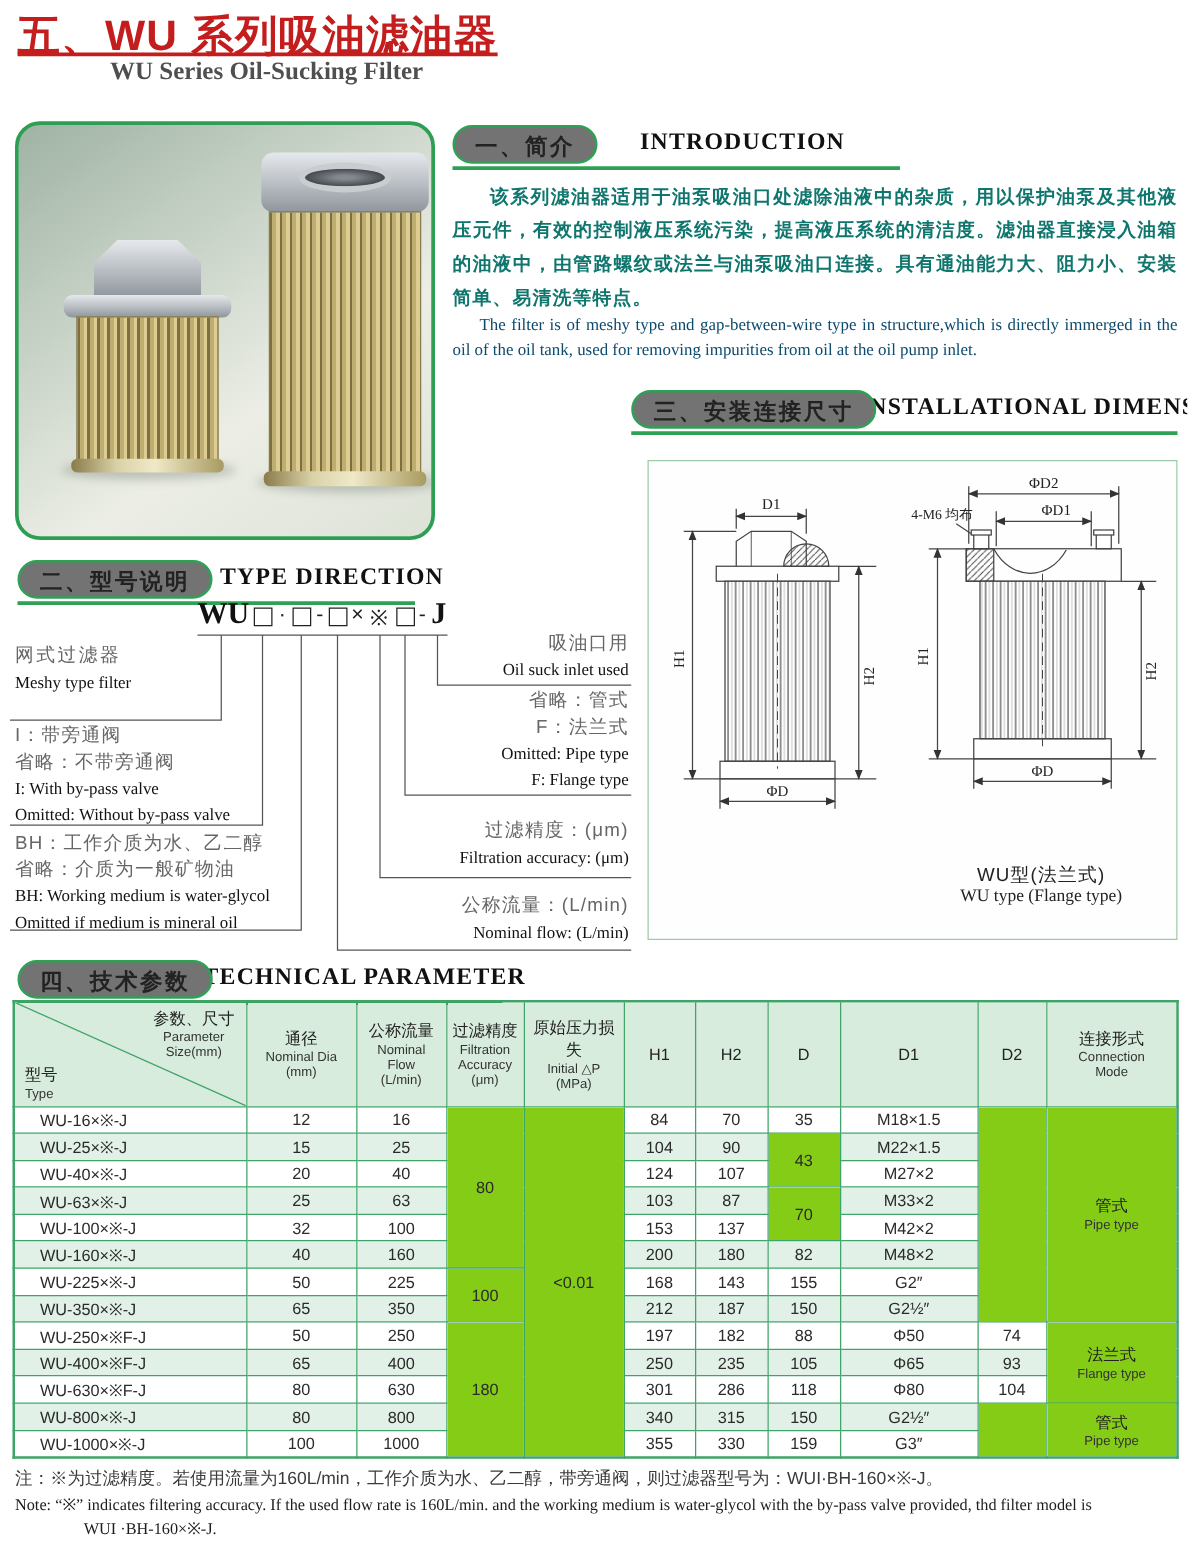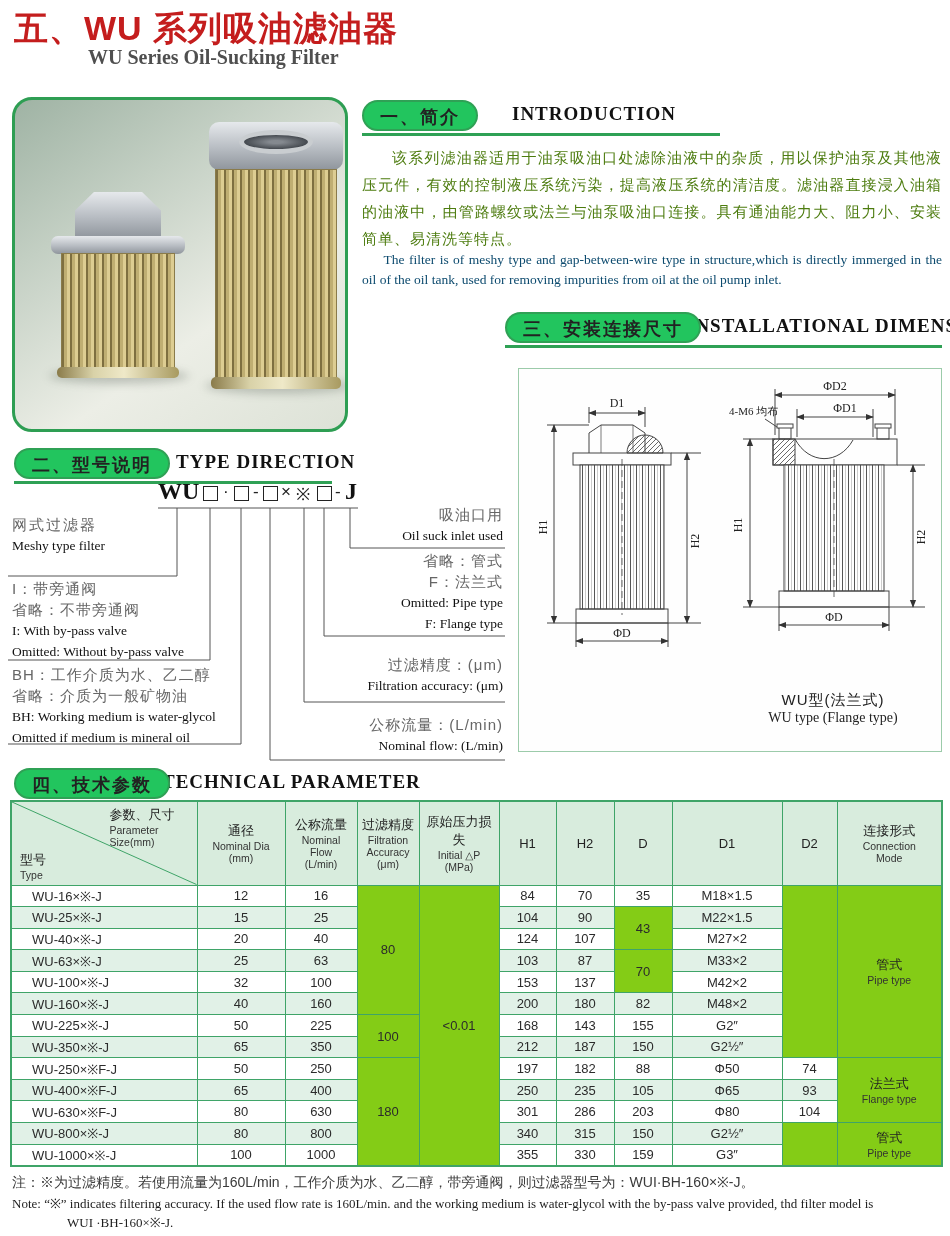--- a/index.html
+++ b/index.html
@@ -3,30 +3,30 @@
 <meta charset="utf-8">
 <style>
   * { margin:0; padding:0; box-sizing:border-box; }
   html,body { background:#fff; }
   .page {
     position:relative; width:950px; height:1236px; background:#fff;
     font-family:"Liberation Sans", sans-serif; color:#333; overflow:hidden;
   }
   
   .title-zh { position:absolute; left:14px; top:6px; font-size:34px; font-weight:bold;
-              color:#c41d1d; letter-spacing:1px; font-family:"Liberation Sans",sans-serif; }
+              color:#c41d1d; letter-spacing:1px; font-family:"Liberation Sans",sans-serif;text-decoration:underline; }
   .title-en { position:absolute; left:88px; top:46px; font-size:20px; font-weight:bold;
               color:#4f4f4f; font-family:"Liberation Serif",serif; }
 
   
   .sec { position:absolute; height:36px; }
   .sec .bar { position:absolute; left:0; right:0; bottom:0; height:3px; background:#2fa155; }
   .sec .capsule {
     position:absolute; left:0; top:0; height:31px; padding:3px 16px 0 16px;
-    border:2px solid #2fa155; border-radius:17px; background:#22c55e;
+    border:2px solid #2fa155; border-radius:17px; background:#737373;
     font-size:18px; font-weight:bold; color:#222; letter-spacing:2px; z-index:2;
   }
   .sec .en {
     position:absolute; top:3px; font-size:19px; font-weight:bold; color:#111;
     font-family:"Liberation Serif",serif; letter-spacing:1px; white-space:nowrap;
   }
   #sec-intro { left:362px; top:100px; width:358px; }
   #sec-intro .en { left:150px; }
   #sec-dims  { left:505px; top:312px; width:437px; }
   #sec-dims  .en { left:182px; }
@@ -51,21 +51,21 @@
     background:linear-gradient(90deg,#8a7b4a,#d9d2a8 30%,#efe9c8 55%,#a89a60 100%); }
   .cap-l { position:absolute; left:194px; top:22px; width:134px; height:48px; border-radius:10px; }
   .hole-l { position:absolute; left:224px; top:30px; width:74px; height:24px; border-radius:50%;
     border:5px solid #c9cdd0; background:radial-gradient(#84898f 15%,#3f444a 75%); }
   .body-l { position:absolute; left:200px; top:69px; width:122px; height:210px; }
   .rim-l { position:absolute; left:196px; top:277px; width:130px; height:12px; border-radius:5px;
     background:linear-gradient(90deg,#8a7b4a,#d9d2a8 30%,#efe9c8 55%,#a89a60 100%); }
 
   
   .intro-zh { position:absolute; left:362px; top:144px; width:580px; font-size:15px;
-    color:#4d7c0f; line-height:27px; text-align:justify; text-indent:2em; letter-spacing:1px; }
+    color:#0f766e; line-height:27px; text-align:justify; text-indent:2em; letter-spacing:1px;font-weight:bold; }
   .intro-en { position:absolute; left:362px; top:250px; width:580px; font-size:13.5px;
     color:#0c4a6e; line-height:20px; text-align:justify; text-indent:1.6em;
     font-family:"Liberation Serif",serif; }
 
   
   .dims-box { position:absolute; left:518px; top:368px; width:424px; height:384px;
     border:1px solid #9ccbaa; background:#fefefe; }
   .dim-svg { position:absolute; }
   #svg-pipe   { left:8px;  top:24px; width:195px; height:280px; }
   #svg-flange { left:208px; top:8px;  width:210px; height:296px; }
@@ -97,21 +97,21 @@
     font-size:13px; color:#2b2b2b; padding:0 2px; height:21.6px; overflow:hidden; }
   .tech-table thead th { background:#d8ecdd; height:84px; font-weight:normal; }
   .tech-table { border:2px solid #3fa468; }
   .h-zh { font-size:13px; color:#222; }
   .h-en { font-size:10.5px; color:#333; line-height:12px; }
   tr.stripe td { background:#e1f1e7; }
   td.mg, tr.stripe td.mg { background:#84cc16; }
   td.c-type { text-align:left; padding-left:20px; }
   .corner { position:relative; padding:0; }
   .corner svg { position:absolute; left:0; top:0; width:100%; height:100%; }
-  .corner .ct { position:absolute; right:22px; top:4px; text-align:left; }
+  .corner .ct { position:absolute; right:9px; top:4px; text-align:center; }
   .corner .cb { position:absolute; left:8px; bottom:4px; text-align:left; }
   .conn-cell .h-zh { font-size:13px; }
 
   
   .note-zh { position:absolute; left:12px; top:1172px; width:930px; font-size:14px; color:#3a3a3a; }
   .note-en { position:absolute; left:12px; top:1194px; width:930px; font-size:13px; color:#1d1d1d;
     font-family:"Liberation Serif",serif; line-height:19px; }
   .note-en .l2 { padding-left:55px; }
 </style>
 </head>
@@ -482,21 +482,21 @@
         <td>105</td>
         <td>Φ65</td>
         <td>93</td>
       </tr>
       <tr>
         <td class="c-type">WU-630×※F-J</td>
         <td>80</td>
         <td>630</td>
         <td>301</td>
         <td>286</td>
-        <td>203</td>
+        <td>118</td>
         <td>Φ80</td>
         <td>104</td>
       </tr>
       <tr class="stripe">
         <td class="c-type">WU-800×※-J</td>
         <td>80</td>
         <td>800</td>
         <td>340</td>
         <td>315</td>
         <td>150</td>

